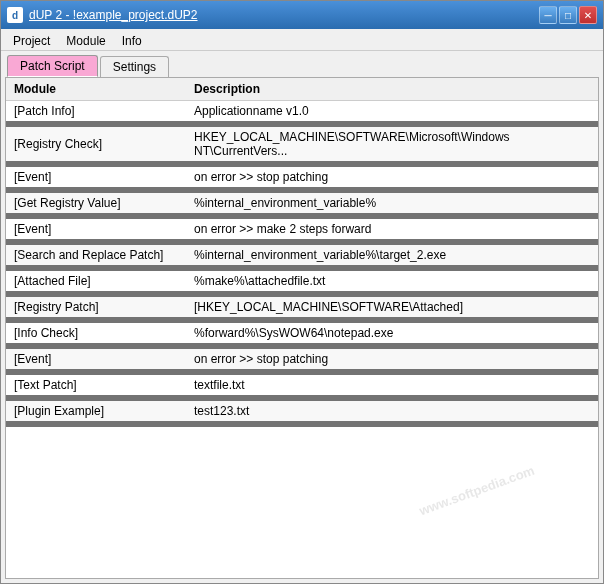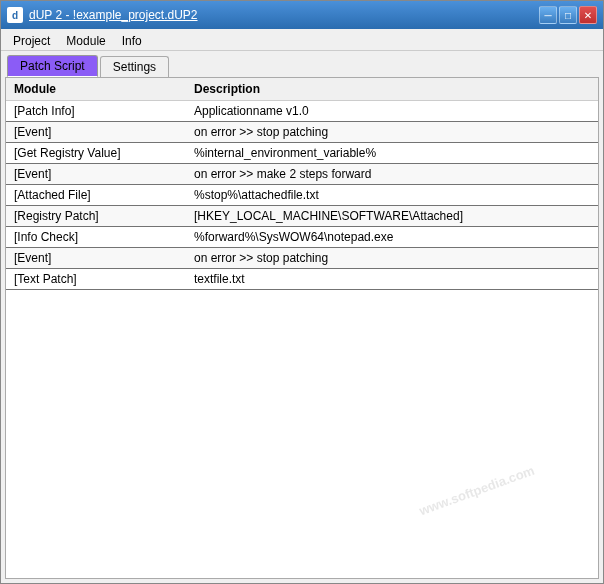--- a/index.html
+++ b/index.html
@@ -118,21 +118,21 @@
       cursor: pointer;
       border: 1px solid #aaa;
       border-bottom: none;
       border-radius: 3px 3px 0 0;
       background: #f0f0f0;
       color: #000;
       margin-right: 2px;
     }
 
     .tab.active {
-      background: #8b5cf6;
+      background: #f9a8d4;
       border-color: #999;
       border-bottom: 1px solid #fff;
       position: relative;
       z-index: 1;
     }
 
     
     .content-area {
       flex: 1;
       background: #fff;
@@ -156,21 +156,21 @@
     .data-table th {
       text-align: left;
       padding: 4px 8px;
       border-bottom: 1px solid #ccc;
       font-weight: bold;
       color: #000;
     }
 
     .data-table td {
       padding: 3px 8px;
-      border-bottom: 1px solid #737373;
+      border-bottom: 6px solid #737373;
       color: #000;
     }
 
     .data-table tbody tr:nth-child(even) {
       background: #f8f8f8;
     }
 
     .col-module {
       width: 180px;
       color: #333;
@@ -236,50 +236,62 @@
           <th class="col-module">Module</th>
           <th class="col-desc">Description</th>
         </tr>
       </thead>
       <tbody id="table-body">
       <tr>
             <td class="col-module">[Patch Info]</td>
             <td class="col-desc">Applicationname v1.0</td>
           </tr>
           <tr>
+            <td class="col-module">[Registry Check]</td>
+            <td class="col-desc">HKEY_LOCAL_MACHINE\SOFTWARE\Microsoft\Windows NT\CurrentVers...</td>
+          </tr>
+          <tr>
             <td class="col-module">[Event]</td>
             <td class="col-desc">on error  &gt;&gt;  stop patching</td>
           </tr>
           <tr>
             <td class="col-module">[Get Registry Value]</td>
             <td class="col-desc">%internal_environment_variable%</td>
           </tr>
           <tr>
             <td class="col-module">[Event]</td>
             <td class="col-desc">on error  &gt;&gt;  make 2 steps forward</td>
           </tr>
           <tr>
+            <td class="col-module">[Search and Replace Patch]</td>
+            <td class="col-desc">%internal_environment_variable%\target_2.exe</td>
+          </tr>
+          <tr>
             <td class="col-module">[Attached File]</td>
-            <td class="col-desc">%stop%\attachedfile.txt</td>
+            <td class="col-desc">%make%\attachedfile.txt</td>
           </tr>
           <tr>
             <td class="col-module">[Registry Patch]</td>
             <td class="col-desc">[HKEY_LOCAL_MACHINE\SOFTWARE\Attached]</td>
           </tr>
           <tr>
             <td class="col-module">[Info Check]</td>
             <td class="col-desc">%forward%\SysWOW64\notepad.exe</td>
           </tr>
           <tr>
             <td class="col-module">[Event]</td>
             <td class="col-desc">on error  &gt;&gt;  stop patching</td>
           </tr>
           <tr>
             <td class="col-module">[Text Patch]</td>
             <td class="col-desc">textfile.txt</td>
+          </tr>
+          <tr>
+            <td class="col-module">[Plugin Example]</td>
+            <td class="col-desc">test123.txt</td>
           </tr>
         </tbody>
     </table>
     <div class="watermark-overlay">
       <div class="wm-text">www.softpedia.com</div>
     </div>
   </div>
 
 </div>
 

